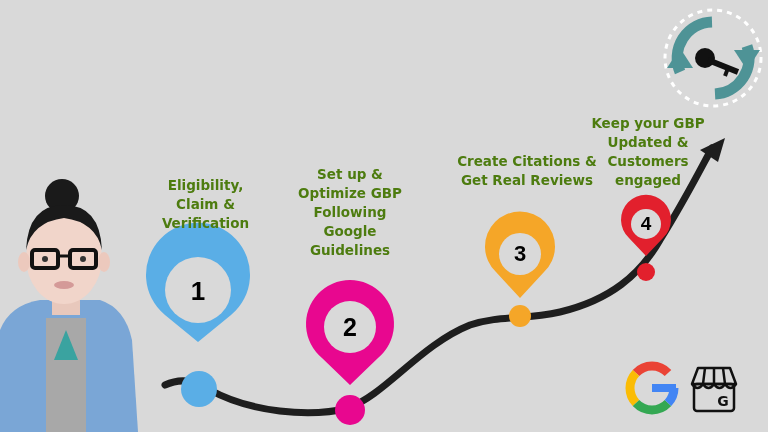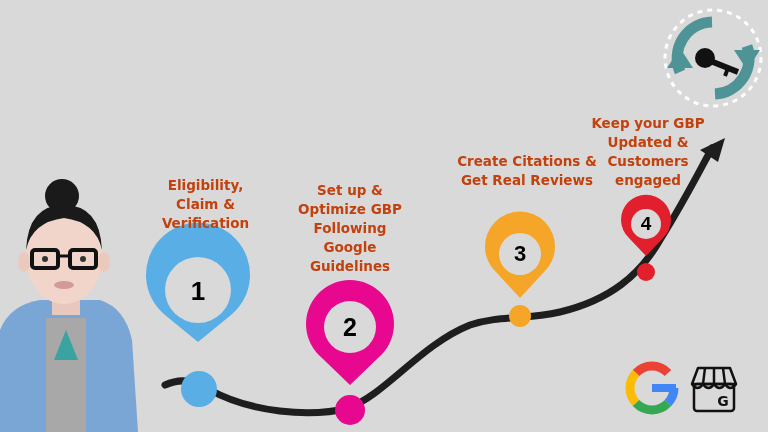--- a/index.html
+++ b/index.html
@@ -1,18 +1,18 @@
 <!DOCTYPE html>
 <html><head>
 <meta charset="utf-8">
 <style>
   html,body{margin:0;padding:0;}
   body{width:768px;height:432px;background:#d9d9d9;position:relative;overflow:hidden;font-family:"DejaVu Sans","Liberation Sans",sans-serif;}
   .abs{position:absolute;}
-  .label{position:absolute;text-align:center;font-weight:bold;color:#c2410c;font-size:13.5px;line-height:19px;white-space:pre-line;}
+  .label{position:absolute;text-align:center;font-weight:bold;color:#4d7c0f;font-size:13.5px;line-height:19px;white-space:pre-line;}
   svg{position:absolute;left:0;top:0;}
   .num{font-family:"Liberation Sans","DejaVu Sans",sans-serif;font-weight:bold;}
 </style>
 </head>
 <body>
 
 <svg width="768" height="432" viewBox="0 0 768 432">
   <path d="M165,385 C180,378 195,380 210,390 C250,412 310,418 348,408 C385,395 420,345 470,325 C500,315 525,320 560,312 C610,300 640,275 660,240 C685,200 700,170 712,148" fill="none" stroke="#1e1e1e" stroke-width="7" stroke-linecap="round"></path>
   <polygon points="725,138 700,150 718,162" fill="#1e1e1e"></polygon>
 </svg>
@@ -41,21 +41,21 @@
 <svg width="768" height="432">
   <path d="M646,256 L629,238 A25,25 0 1 1 663,238 Z" fill="#e2202d"></path>
   <circle cx="646" cy="224" r="15" fill="#d9d9d9"></circle>
   <circle cx="646" cy="272" r="9" fill="#e2202d"></circle>
 </svg>
 <div class="abs num" style="left:631px;top:213px;width:30px;text-align:center;font-size:19px;">4</div>
 
 <div class="label" style="left:148px;top:176px;width:115px;">Eligibility,
 Claim &amp;
 Verification</div>
-<div class="label" style="left:290px;top:181px;width:120px;">Set up &amp;
+<div class="label" style="left:290px;top:165px;width:120px;">Set up &amp;
 Optimize GBP
 Following
 Google
 Guidelines</div>
 <div class="label" style="left:440px;top:152px;width:150px;margin-left:12px;">Create Citations &amp;
 Get Real Reviews</div>
 <div class="label" style="left:583px;top:114px;width:130px;">Keep your GBP
 Updated &amp;
 Customers
 engaged</div>

